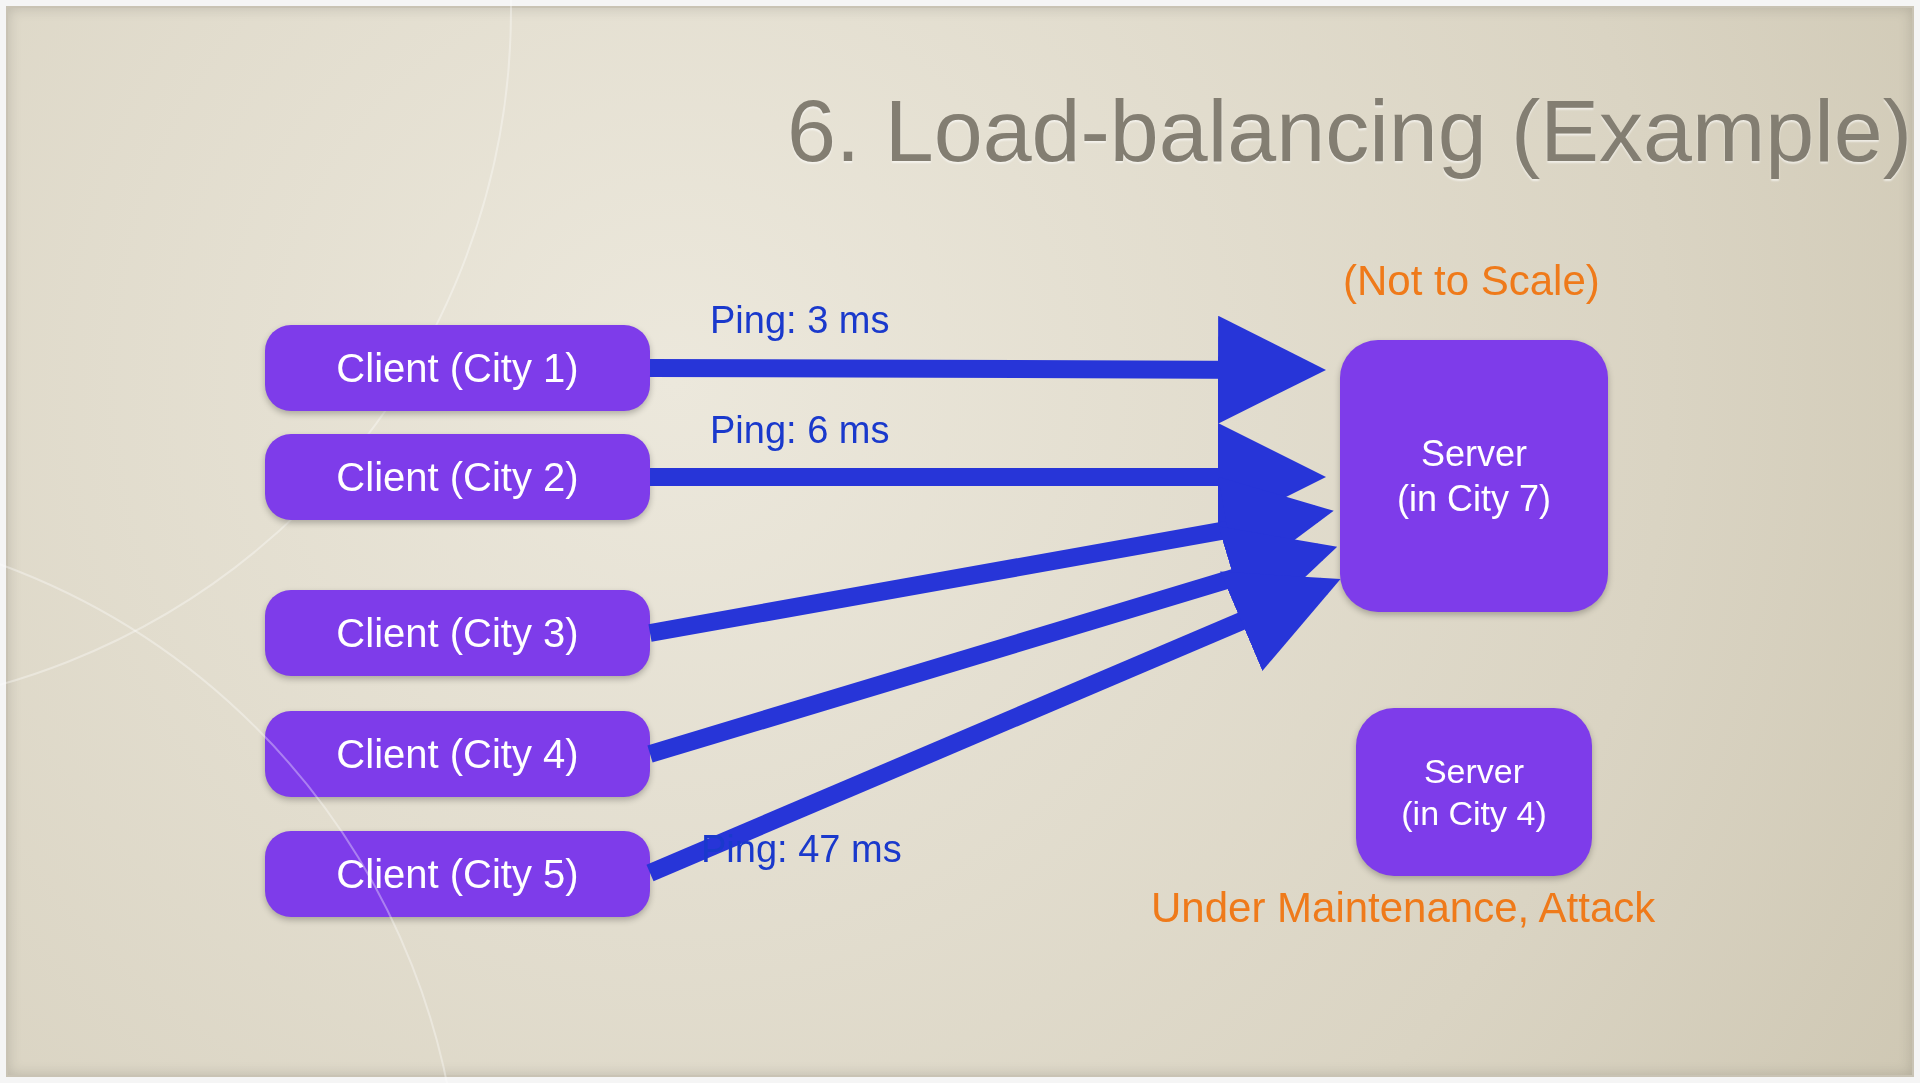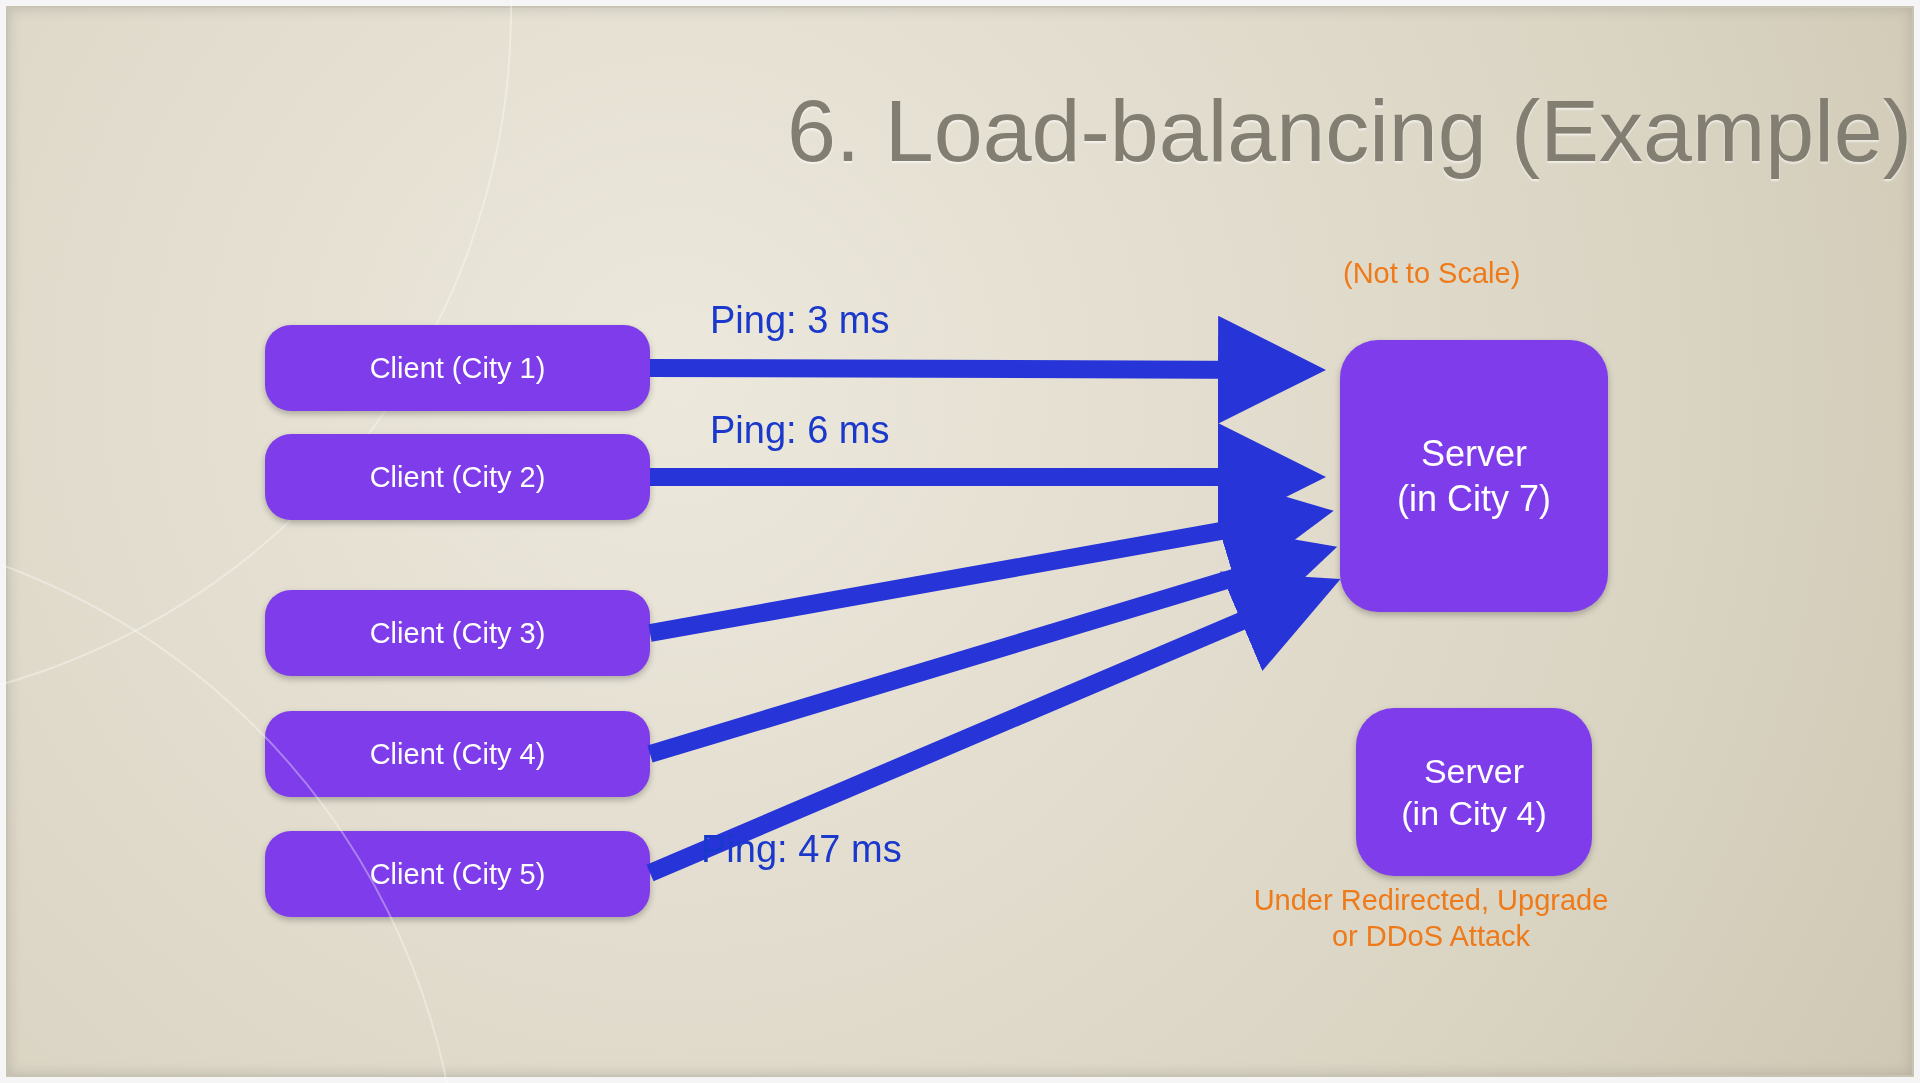--- a/index.html
+++ b/index.html
@@ -58,21 +58,21 @@
   }
 
   .box {
     position: absolute;
     background: #7e3cea;
     color: #fff;
     display: flex;
     flex-direction: column;
     align-items: center;
     justify-content: center;
-    font-size: 29px;
+    font-size: 40px;
     line-height: 1.25;
     text-align: center;
     box-shadow: 0 3px 6px rgba(0,0,0,0.25);
   }
 
   .client {
     width: 385px;
     height: 86px;
     border-radius: 26px;
   }
@@ -94,22 +94,21 @@
   .ping-label {
     position: absolute;
     color: #1a39cc;
     font-size: 38px;
     font-weight: 400;
   }
 
   .note-orange {
     position: absolute;
     color: #ef7a1a;
-    font-size: 29px;
-    text-align: center;
+    font-size: 42px;
     line-height: 1.25;
   }
 
   .note-green {
     position: absolute;
     color: #1aa81a;
     font-size: 36px;
     text-align: center;
     line-height: 1.25;
   }
@@ -165,17 +164,16 @@
   </svg>
 
   <div class="ping-label" style="left:702px; top:291px;">Ping: 3 ms</div>
   <div class="ping-label" style="left:702px; top:401px;">Ping: 6 ms</div>
   <div class="ping-label" style="left:693px; top:820px;">Ping: 47 ms</div>
 
   <div class="note-orange" style="left:1335px; top:247px;">(Not to Scale)</div>
 
 
   <div class="note-orange" style="left:1143px; top:874px; width:560px;">
-    <span>Under Redirected, Upgrade</span><br>
-    <span>or DDoS Attack</span>
+    <span>Under Maintenance, Attack</span><br>
   </div>
 
 </div>
 
 </body></html>

